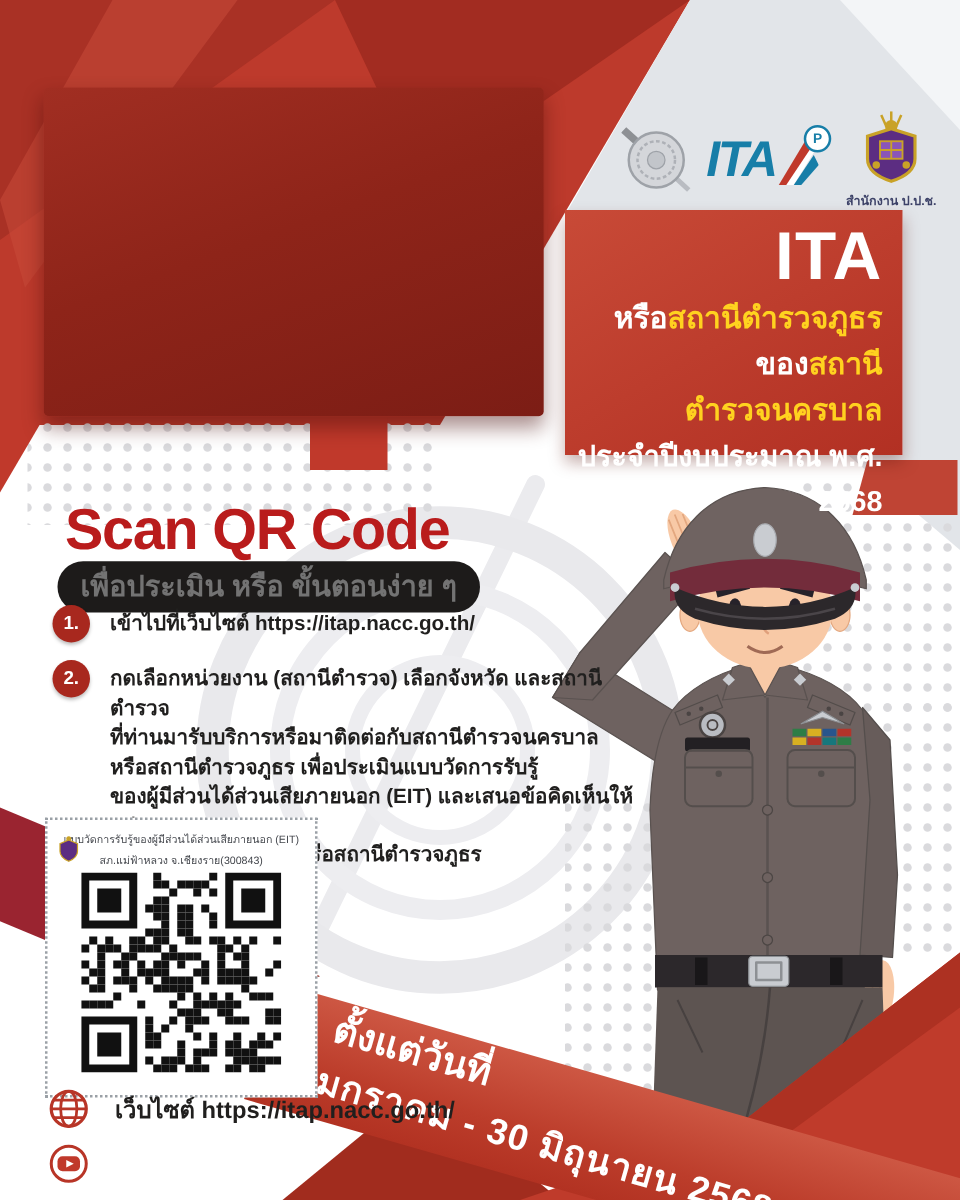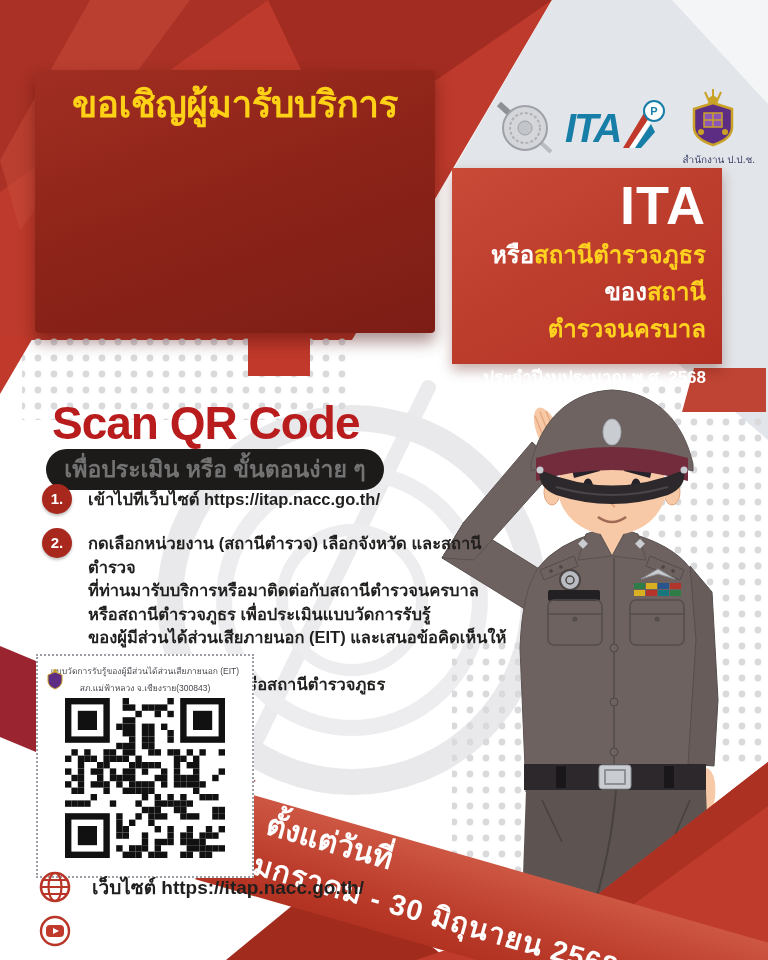--- a/index.html
+++ b/index.html
@@ -14,30 +14,30 @@
   .invite-title{color:#fcd116;font-weight:800;font-size:37px;line-height:50px;letter-spacing:-.5px;}
   .invite-sub{margin-top:4px;color:#ffffff;font-weight:800;font-size:27px;line-height:42px;white-space:pre-line;}
 
   
   .logo-row{position:absolute;left:495px;top:78px;width:262px;height:100px;display:flex;align-items:center;gap:10px;}
   .ita-logo{position:relative;width:96px;height:64px;}
   .ita-logo .txt{font-style:italic;font-weight:900;font-size:40px;color:#177ea8;letter-spacing:-2px;line-height:64px;}
   .ita-logo .pbadge{position:absolute;right:-4px;top:4px;width:18px;height:18px;border:2px solid #177ea8;border-radius:50%;
     color:#177ea8;font-size:11px;font-weight:800;text-align:center;line-height:18px;background:#fff;}
   .nacc{width:84px;text-align:center;}
-  .nacc-caption{font-size:10px;font-weight:400;color:#3d4268;margin-top:1px;white-space:nowrap;text-align:right;}
+  .nacc-caption{font-size:10px;font-weight:700;color:#3d4268;margin-top:1px;white-space:nowrap;}
 
   
   .ita-panel{position:absolute;left:452px;top:168px;width:270px;height:196px;
     background:linear-gradient(150deg,#c84a37 0%,#b23023 100%);
     box-shadow:0 6px 12px rgba(90,20,12,.35);text-align:right;padding:6px 16px 0 0;box-sizing:border-box;}
   .ita-panel .big{color:#fff;font-weight:900;font-size:54px;line-height:62px;letter-spacing:1px;}
   .ita-panel .ln{font-size:24px;font-weight:800;line-height:37px;color:#fff;}
   .ita-panel .yl{color:#ffd21f;}
-  .ita-panel .ln3{font-size:17px;font-weight:800;line-height:36px;color:#fff;margin-top:13px;}
+  .ita-panel .ln3{font-size:23px;font-weight:800;line-height:36px;color:#fff;}
 
   
   .scan-title{position:absolute;left:52px;top:396px;font-weight:900;font-size:46px;letter-spacing:-1px;color:#b91c1c;}
   .scan-pill{position:absolute;left:46px;top:449px;width:338px;height:41px;border-radius:21px;background:#1d1b1a;
     color:#737373;font-weight:800;font-size:23px;text-align:center;line-height:41px;}
 
   
   .steps{position:absolute;left:42px;top:484px;width:480px;}
   .step{display:flex;align-items:flex-start;margin-bottom:14px;}
   .step-num{flex:0 0 30px;width:30px;height:30px;border-radius:50%;background:#a8281e;color:#fff;
@@ -201,21 +201,20 @@
     <polygon points="416,960 768,960 768,762 588,902" fill="#bf3b2b"></polygon>
     <polygon points="588,902 768,762 768,806 604,926" fill="#ad3122"></polygon>
   </svg>
 
   <div class="ribbon">
     <div class="r1">ตั้งแต่วันที่</div>
     <div class="r2">1 มกราคม - 30 มิถุนายน 2568</div>
   </div>
 
   <div class="invite-box">
-    <div class="invite-title">ขอเชิญผู้มารับบริการ</div>
   </div>
 
   <div class="logo-row">
     <svg width="60" height="68" viewBox="0 0 60 68">
       <line x1="4" y1="10" x2="56" y2="58" stroke="#b9bcc2" stroke-width="4"></line>
       <line x1="4" y1="10" x2="14" y2="19" stroke="#8d9094" stroke-width="6"></line>
       <circle cx="30" cy="34" r="22" fill="#d4d6da" stroke="#9ea2a8" stroke-width="2"></circle>
       <circle cx="30" cy="34" r="15" fill="none" stroke="#aeb1b7" stroke-width="2" stroke-dasharray="3 2"></circle>
       <circle cx="30" cy="34" r="7" fill="#c2c5ca" stroke="#9ea2a8"></circle>
     </svg>

